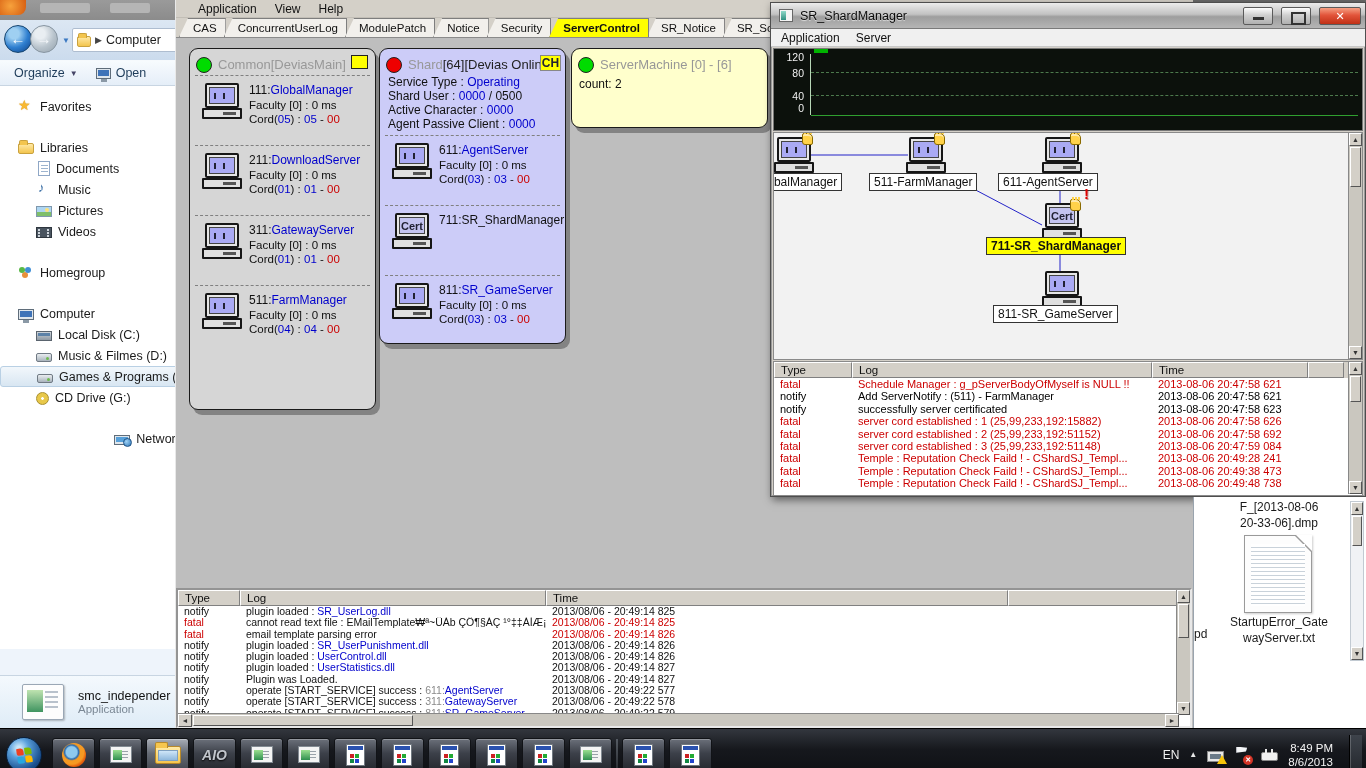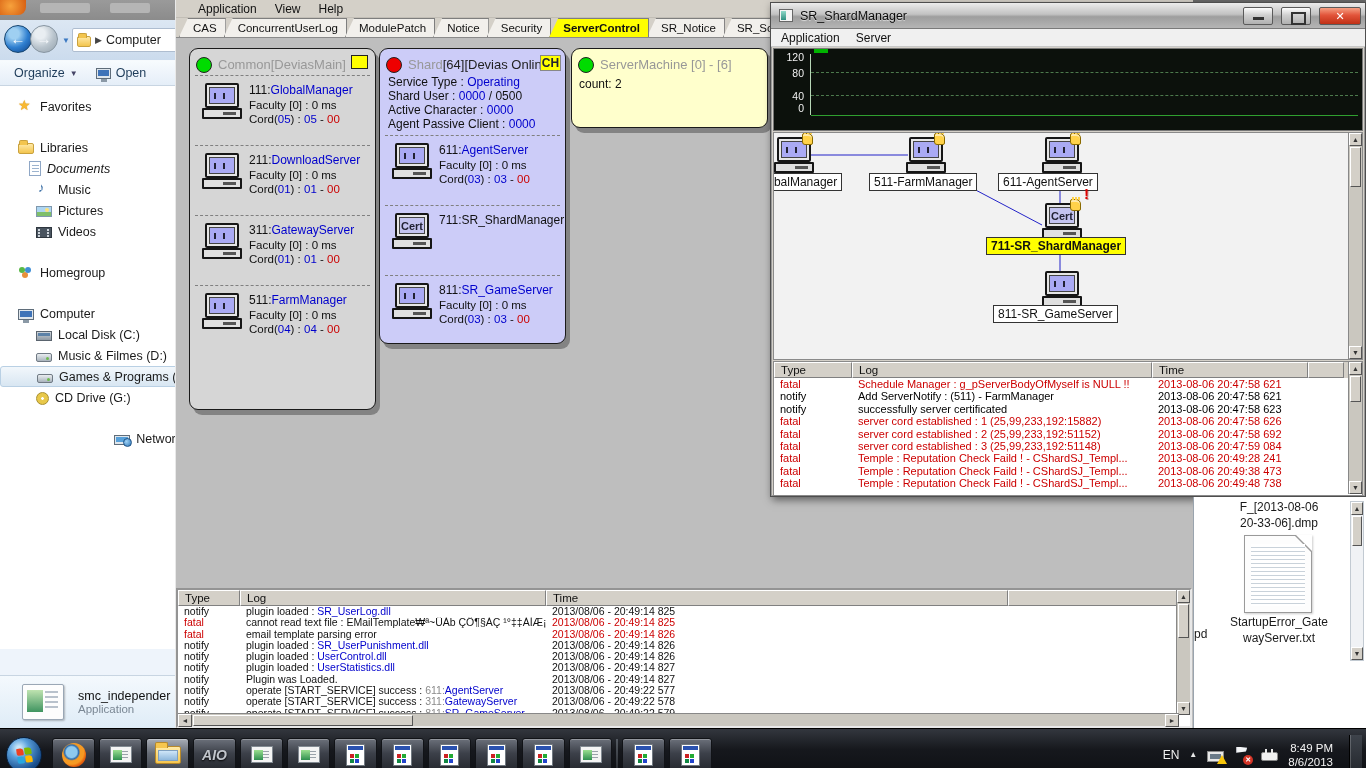--- a/index.html
+++ b/index.html
@@ -251,21 +251,21 @@
   </div>
   <div class="exp-tree" id="exp-tree">
       <div class="titem" style="padding-left: 18px;">
         <span class="ti ti-star"></span>
         <span>Favorites</span>
       </div>
       <div class="titem gap" style="padding-left: 18px;">
         <span class="ti ti-folder"></span>
         <span>Libraries</span>
       </div>
-      <div class="titem" style="padding-left: 27px; font-style: italic;">
+      <div class="titem" style="padding-left: 36px;">
         <span class="ti ti-doc"></span>
         <span>Documents</span>
       </div>
       <div class="titem" style="padding-left: 36px;">
         <span class="ti ti-music"></span>
         <span>Music</span>
       </div>
       <div class="titem" style="padding-left: 36px;">
         <span class="ti ti-pic"></span>
         <span>Pictures</span>

